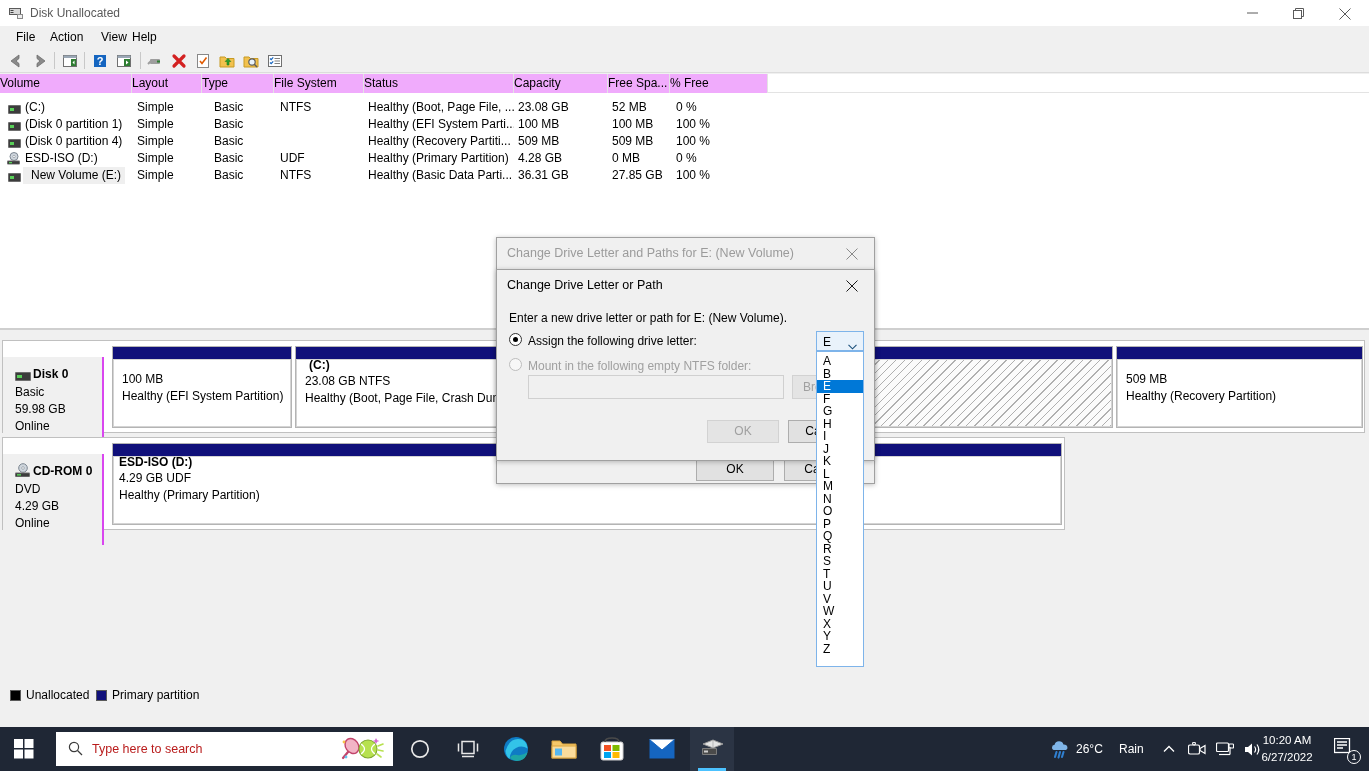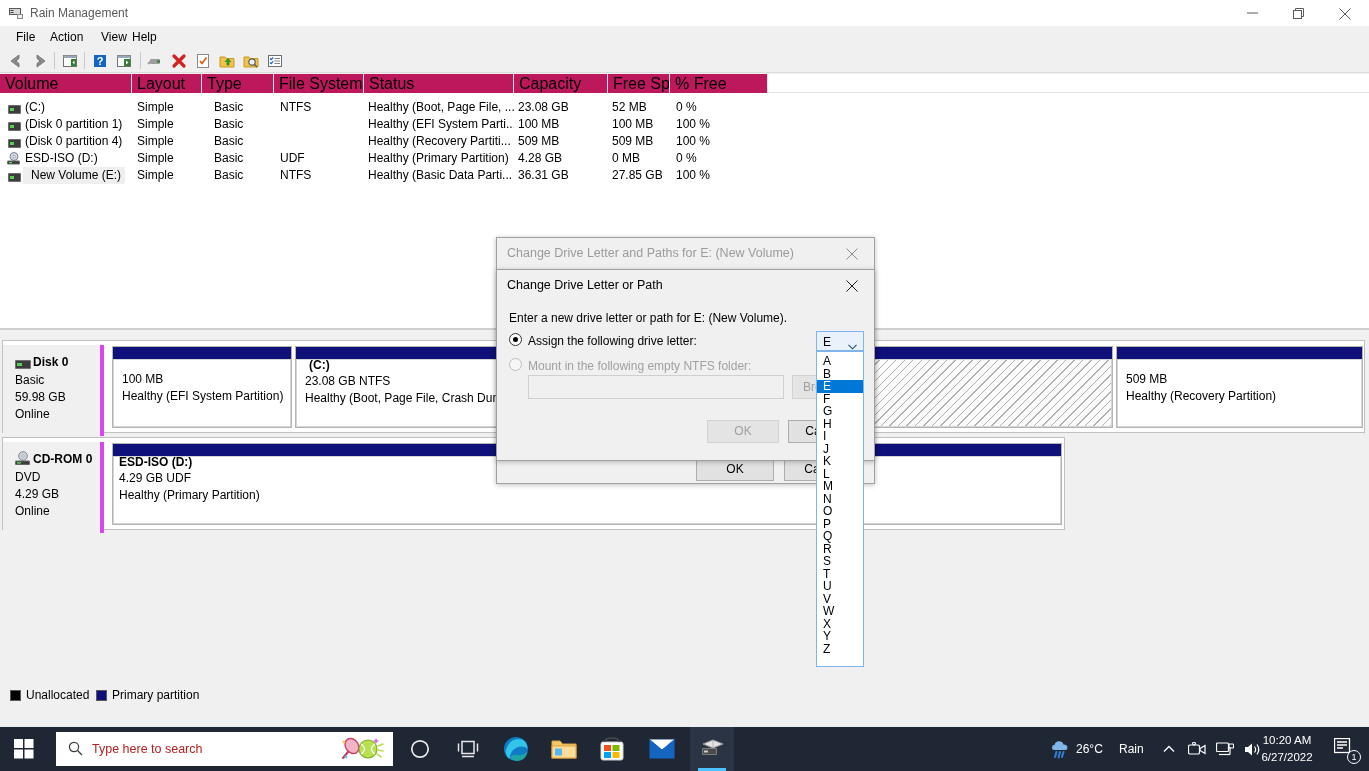--- a/index.html
+++ b/index.html
@@ -37,41 +37,41 @@
              border-bottom:1px solid #dcdcdc; }
   .tbtn { position:absolute; top:3px; width:20px; height:20px; cursor:default; }
   .tbsep { position:absolute; top:4px; width:1px; height:17px; background:#c8c8c8; }
 
   
   .vollist { position:absolute; left:0; top:74px; width:1369px; height:256px; background:#fff;
              border-bottom:2px solid #cfcfcf; }
   .vl-header { position:absolute; left:0; top:0; width:1369px; height:19px; background:#fff;
                border-bottom:1px solid #e3e3e3; }
   .vl-hcell {
-    position:absolute; top:0; height:19px; line-height:19px; font-size:16px; color:#000;
-    padding-left:5px; border-right:1px solid #e3e3e3; white-space:nowrap; overflow:hidden;
-    cursor:default; background:#be185d;
+    position:absolute; top:0; height:19px; line-height:19px; font-size:12px; color:#000;
+    border-right:1px solid #e3e3e3; white-space:nowrap; overflow:hidden;
+    cursor:default; background:#f0abfc;
   }
   .vl-row { position:absolute; left:0; width:1369px; height:17px; }
   .vl-cell {
     position:absolute; top:0; height:17px; line-height:17px; font-size:12px; color:#000;
     white-space:nowrap; overflow:hidden;
   }
   .vl-volname { position:absolute; top:0; height:17px; line-height:17px; padding:0 4px 0 0;
                 font-size:12px; color:#000; white-space:nowrap; }
   .vl-volname.sel { background:#efefef; }
   .drv-ico { position:absolute; left:8px; top:4px; width:13px; height:9px; }
   .cd-ico  { position:absolute; left:7px; top:2px; width:14px; height:13px; }
 
   
   .diskpane { position:absolute; left:0; top:332px; width:1369px; height:349px; background:#f0f0f0;
               overflow:hidden; }
   .diskrow { position:absolute; left:2px; background:#fff; border:1px solid #c0c0c0; }
-  .diskhead { position:absolute; left:0; top:4px; width:101px; height:100%; background:#f0f0f0;
-              border-right:4px solid #d946ef; }
+  .diskhead { position:absolute; left:0; top:16px; width:101px; height:100%; background:#f0f0f0;
+              border-right:2px solid #d946ef; }
   .dh-title { position:absolute; left:30px; top:10px; font-size:12px; font-weight:bold; color:#000; white-space:nowrap; }
   .dh-line  { position:absolute; left:12px; font-size:12px; color:#000; white-space:nowrap; }
   .dh-disk-ico { position:absolute; left:12px; top:13px; width:16px; height:9px; }
   .dh-cd-ico   { position:absolute; left:12px; top:9px; width:16px; height:15px; }
 
   .part { position:absolute; top:5px; background:#fff; border:1px solid #b4b4b4; overflow:hidden; }
   .part .bar { position:absolute; left:0; top:0; width:100%; height:12px; background:#10107a; }
   .part .body { position:absolute; left:0; top:12px; right:0; bottom:0; background:#fff;
                 border:1px solid #d4d4d4; }
   .part .body.hatch {
@@ -146,21 +146,21 @@
     <span class="tb-icon">
       <svg width="16" height="16" viewBox="0 0 16 16">
         <rect x="1" y="3" width="12" height="7" fill="#5a5a5a"></rect>
         <rect x="2" y="4" width="10" height="5" fill="#d8d8d8"></rect>
         <rect x="2.5" y="5" width="3" height="1" fill="#404040"></rect>
         <rect x="2.5" y="7" width="3" height="1" fill="#404040"></rect>
         <rect x="9" y="9" width="6" height="5" fill="#8a8a8a"></rect>
         <rect x="10" y="10" width="4" height="3" fill="#efefef"></rect>
       </svg>
     </span>
-    <span class="tb-title">Rain Management</span>
+    <span class="tb-title">Disk Unallocated</span>
 
     <div class="winbtn" style="right:92px">
       <svg width="14" height="10" viewBox="0 0 14 10">
           <path d="M0 5 H11" stroke="#5a5a5a" stroke-width="1"></path>
         </svg>
     </div>
     <div class="winbtn" style="right:46px">
       <svg width="14" height="12" viewBox="0 0 14 12">
         <rect x="0.5" y="2.5" width="8" height="8" fill="none" stroke="#5a5a5a"></rect>
         <path d="M2.5 2.5 V0.5 H10.5 V8.5 H8.5" fill="none" stroke="#5a5a5a"></path>

